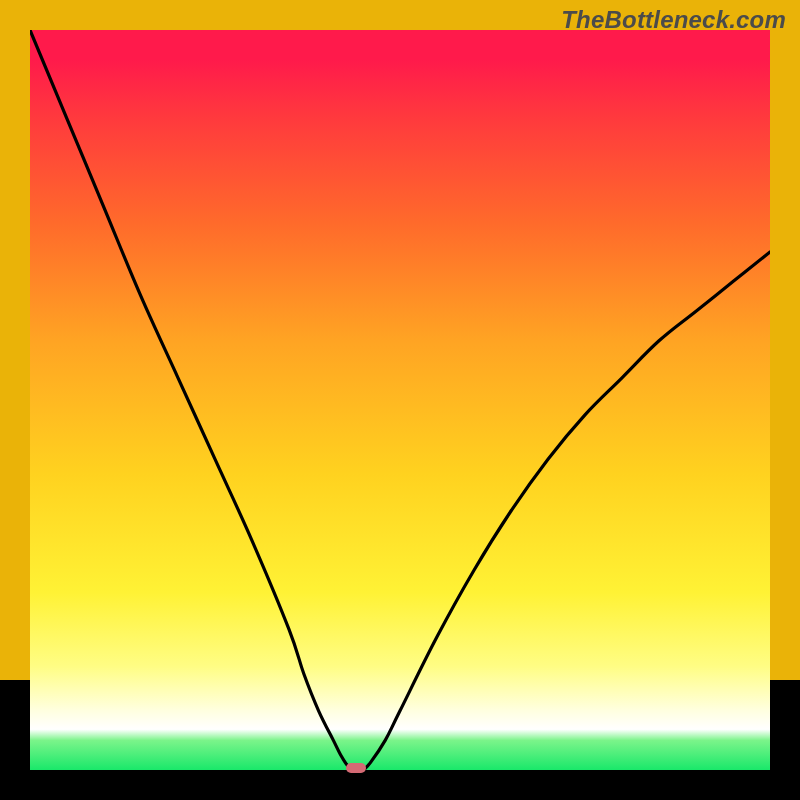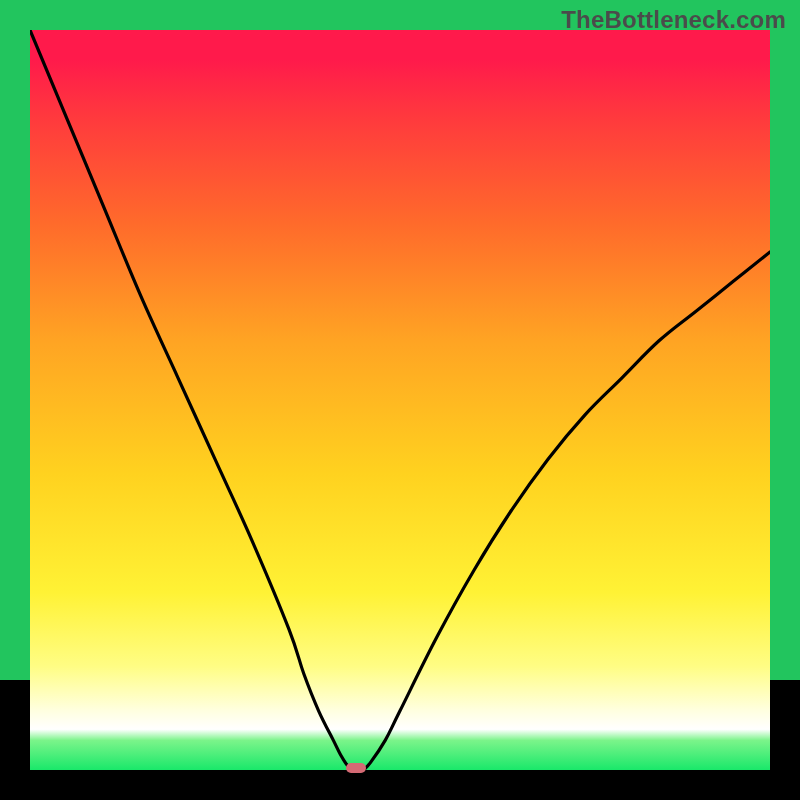--- a/index.html
+++ b/index.html
@@ -1,21 +1,22 @@
 <!DOCTYPE html>
 <html><head>
 <meta charset="utf-8">
 <style>
   * { margin: 0; padding: 0; box-sizing: border-box; }
   html, body { width: 800px; height: 800px; overflow: hidden; background: #000; }
   .frame {
     position: relative;
     width: 800px;
     height: 680px;
-    background: #22c55e;
+    background: #eab308;
+    font-style: italic;
   }
   .watermark {
     position: absolute;
     top: 6px;
     right: 14px;
     font-family: Arial, Helvetica, sans-serif;
     font-size: 24px;
     font-weight: 600;
     color: #4b4b4b;
     letter-spacing: 0.2px;

